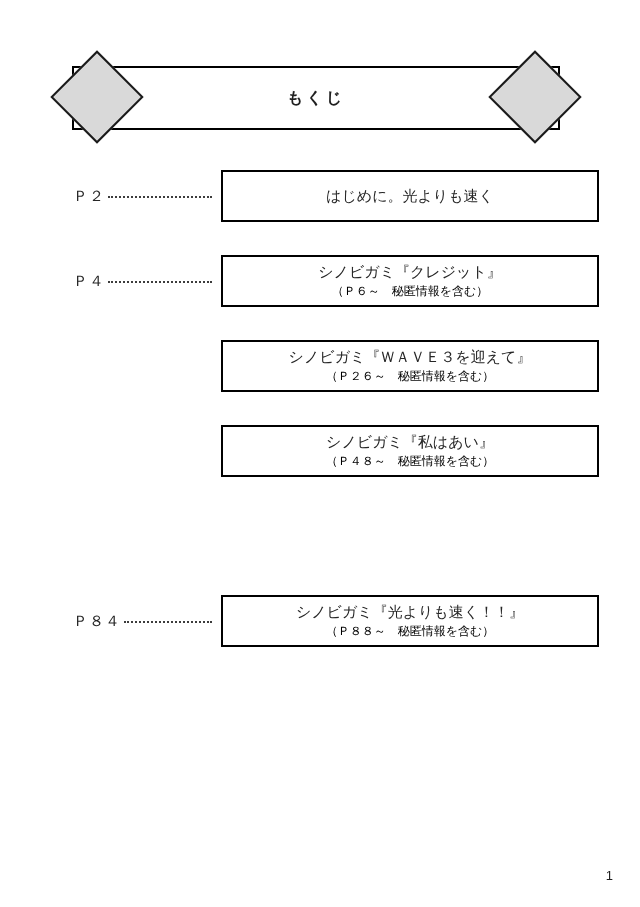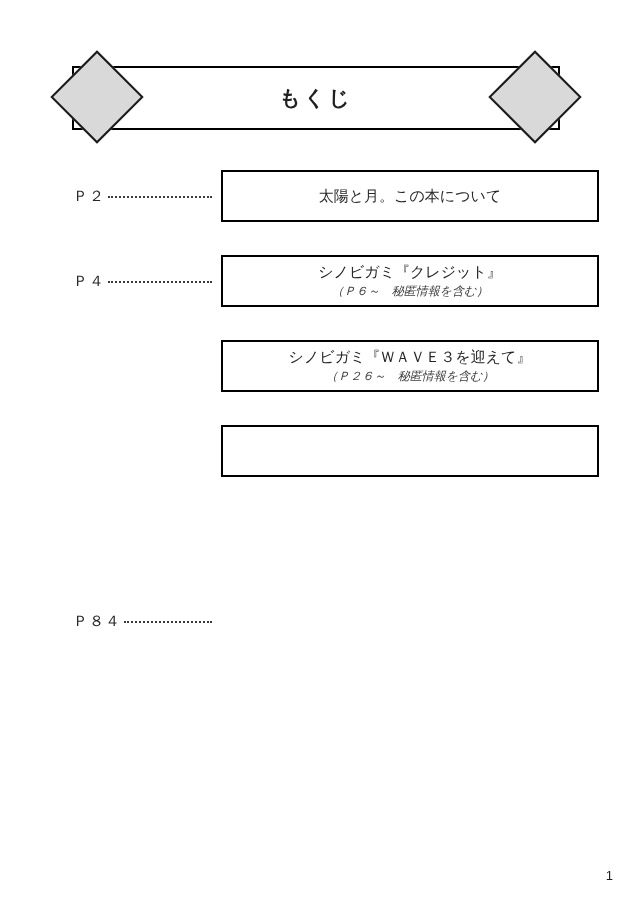--- a/index.html
+++ b/index.html
@@ -20,21 +20,21 @@
   .banner {
     position: absolute;
     left: 72px; top: 66px;
     width: 488px; height: 64px;
     border: 2px solid #000000;
     box-sizing: border-box;
     display: flex; align-items: center; justify-content: center;
     background: #ffffff;
   }
   .banner-title {
-    font-size: 21px;
+    font-size: 16px;
     font-weight: bold;
     letter-spacing: 3px;
     color: #1f1f1f;
   }
   .diamond {
     position: absolute;
     width: 62px; height: 62px;
     background: #d9d9d9;
     border: 2px solid #1a1a1a;
     box-sizing: content-box;
@@ -73,21 +73,21 @@
     left: 205px; top: 0;
     width: 378px; height: 52px;
     border: 2px solid #000000;
     box-sizing: border-box;
     background: #ffffff;
     display: flex; flex-direction: column;
     align-items: center; justify-content: center;
     text-align: center;
   }
   .btitle { font-size: 15px; line-height: 1.25; color: #262626; }
-  .bsub   { font-size: 12px; line-height: 1.3;  color: #404040; margin-top: 2px; font-style: italic; }
+  .bsub   { font-size: 12px; line-height: 1.3;  color: #000000; margin-top: 2px; }
 
   .pagenum {
     position: absolute;
     top: 868px; right: 27px;
     font-size: 13px;
     color: #1f1f1f;
   }
 </style>
 </head>
 <body>
@@ -99,21 +99,21 @@
   </div>
   <div class="diamond diamond-left"></div>
   <div class="diamond diamond-right"></div>
 
   <div class="row" style="top:170px">
     <div class="lead">
       <span class="plabel">Ｐ２</span>
       <span class="dots"></span>
     </div>
     <div class="box">
-      <div class="btitle">太陽と月。この本について</div>
+      <div class="btitle">はじめに。光よりも速く</div>
     </div>
   </div>
 
   <div class="row" style="top:255px">
     <div class="lead">
       <span class="plabel">Ｐ４</span>
       <span class="dots"></span>
     </div>
     <div class="box">
       <div class="btitle">シノビガミ『クレジット』</div>
@@ -123,28 +123,34 @@
 
   <div class="row" style="top:340px">
     <div class="box">
       <div class="btitle">シノビガミ『ＷＡＶＥ３を迎えて』</div>
       <div class="bsub">（Ｐ２６～　秘匿情報を含む）</div>
     </div>
   </div>
 
   <div class="row" style="top:425px">
     <div class="box">
+      <div class="btitle">シノビガミ『私はあい』</div>
+      <div class="bsub">（Ｐ４８～　秘匿情報を含む）</div>
     </div>
   </div>
 
 
   <div class="row" style="top:595px">
     <div class="lead">
       <span class="plabel">Ｐ８４</span>
       <span class="dots"></span>
+    </div>
+    <div class="box">
+      <div class="btitle">シノビガミ『光よりも速く！！』</div>
+      <div class="bsub">（Ｐ８８～　秘匿情報を含む）</div>
     </div>
   </div>
 
 
 
   <div class="pagenum">1</div>
 
 </div>
 
 </body></html>

